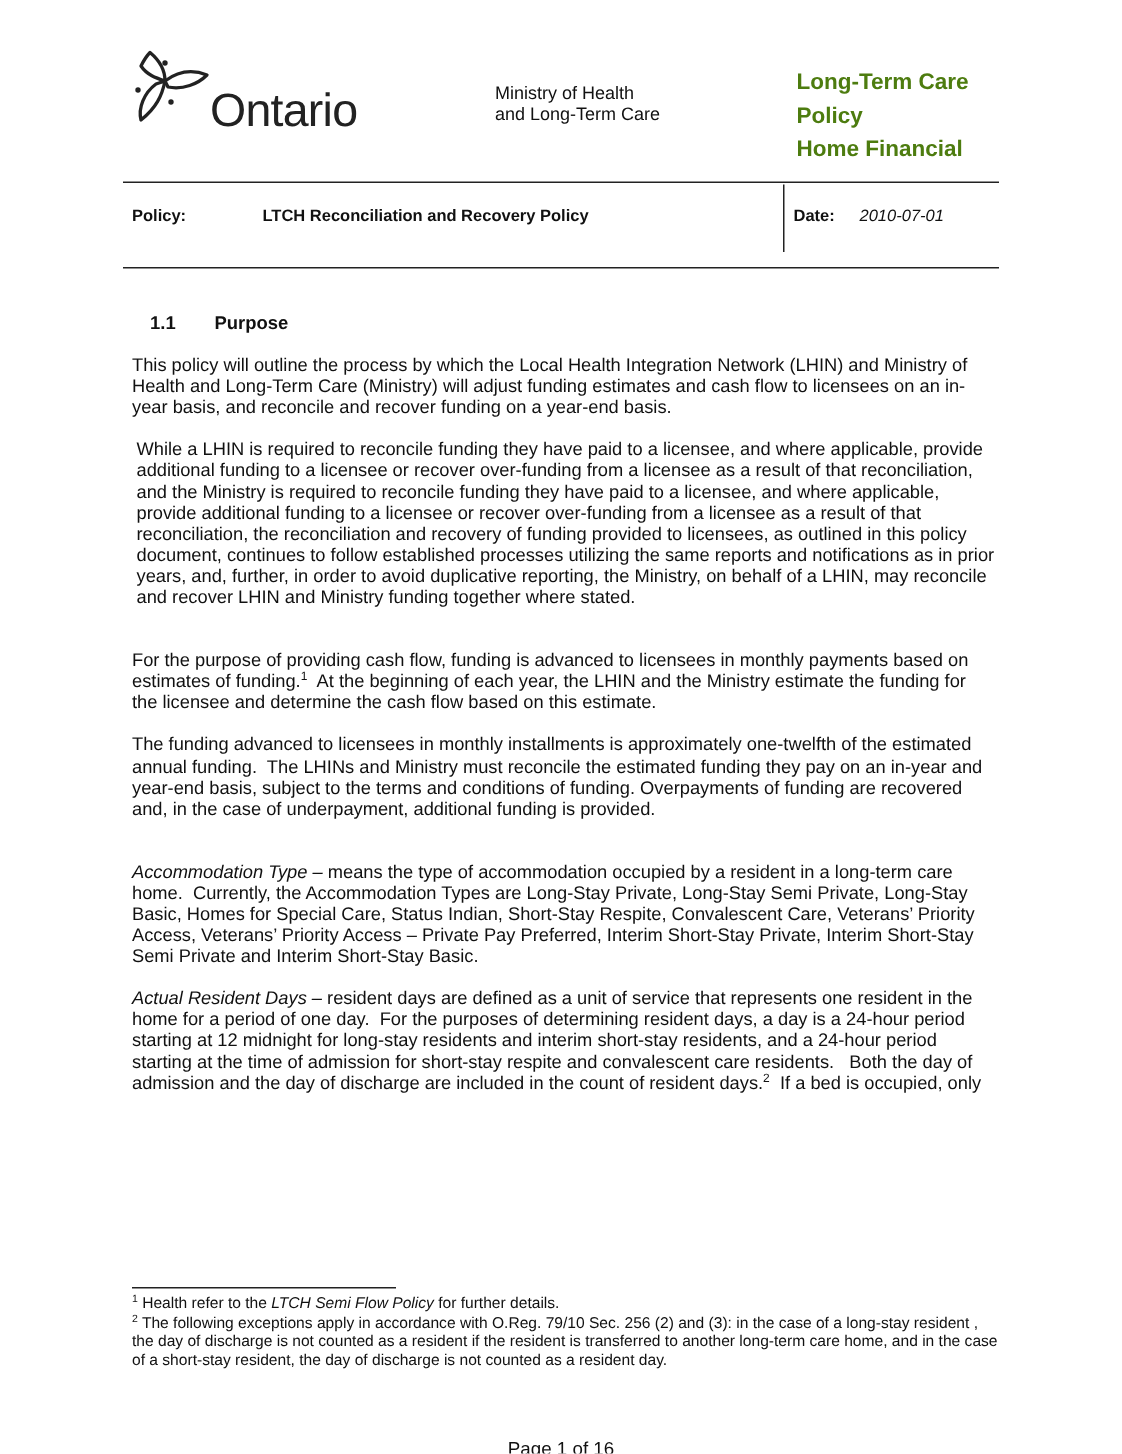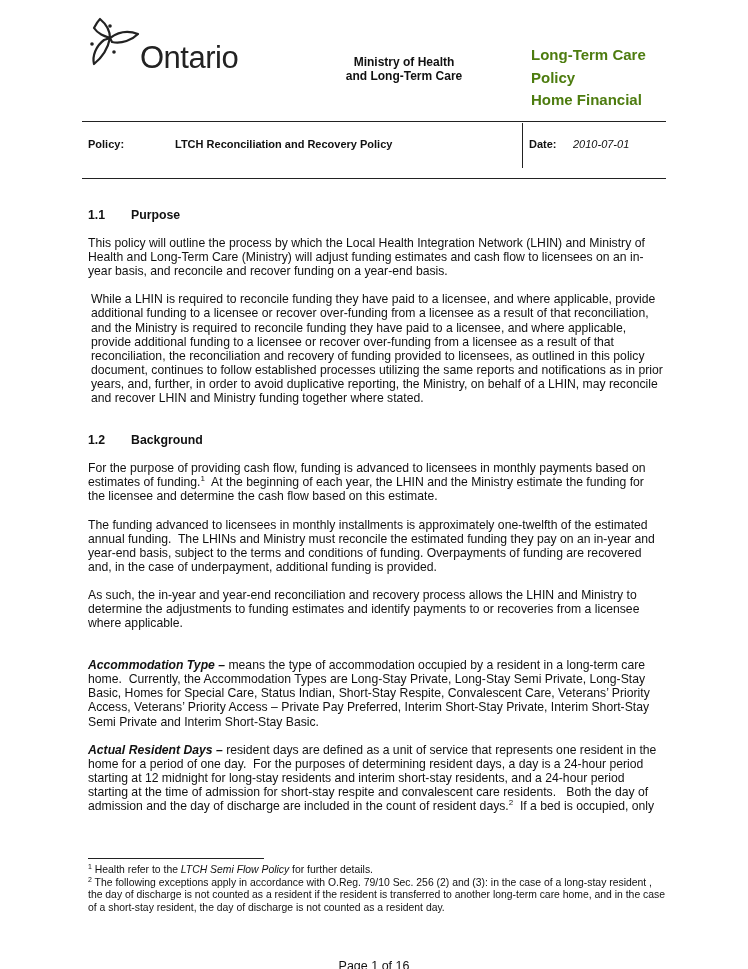--- a/index.html
+++ b/index.html
@@ -1,51 +1,51 @@
 <!DOCTYPE html>
 <html><head>
 <meta charset="utf-8">
 <style>
   html, body { margin: 0; padding: 0; background: #ffffff; }
   body {
     width: 748px; height: 969px; position: relative; overflow: hidden;
     font-family: "Liberation Sans", sans-serif; color: #111;
   }
-  .logo { position: absolute; left: 88px; top: 16px; width: 160px; height: 60px; text-align: right; }
+  .logo { position: absolute; left: 88px; top: 32px; width: 160px; height: 60px; text-align: right; }
   .logo svg { position: absolute; left: 0; top: 0; }
   .logo-text {
     position: absolute; left: 52px; top: 24px; font-size: 31px; color: #222;
     font-family: "Liberation Sans", sans-serif; letter-spacing: -0.5px;
   }
   .ministry {
-    position: absolute; left: 330px; top: 55px; width: 148px; text-align: center;
-    font-size: 12px; font-weight: bold; line-height: 14px; color: #111;
+    position: absolute; left: 330px; top: 55px; width: 148px; text-align: left;
+    font-size: 12px; font-weight: normal; line-height: 14px; color: #111;
   }
   .doc-title {
     position: absolute; left: 531px; top: 44px; font-size: 15px; font-weight: bold;
     line-height: 22.5px; color: #4d7c0f;
   }
   .rule { position: absolute; left: 82px; height: 1px; background: #222; }
   .rule1 { top: 121px; width: 584px; }
   .rule2 { top: 178px; width: 584px; }
   .vrule { position: absolute; left: 522px; top: 123px; width: 1px; height: 45px; background: #222; }
   .policy-row { position: absolute; top: 138px; font-size: 11px; font-weight: bold; }
   .policy-label { left: 88px; }
   .policy-name { left: 175px; text-align: center; }
   .date-label { left: 529px; }
   .date-value { left: 573px; font-weight: normal; font-style: italic; }
   .content {
     position: absolute; left: 88px; top: 208px; width: 575px;
     font-size: 12.2px; line-height: 14.1px;
   }
-  .sec-head { font-weight: bold; font-size: 12.3px; margin: 0 0 14px 0; }
+  .sec-head { font-weight: bold; font-size: 12.3px; margin: 0 0 14px 12px; }
   .sec-head .num { display: inline-block; width: 43px; }
   .para { margin: 0 0 14px 0; }
   .sp1 { height: 14px; }
-  .defterm { font-weight: bold; font-style: italic; }
+  .defterm { font-weight: normal; font-style: italic; }
   sup { font-size: 8px; line-height: 0; vertical-align: 5px; }
   .fn-rule { position: absolute; left: 88px; top: 858px; width: 176px; height: 1px; background: #222; }
   .footnotes {
     position: absolute; left: 88px; top: 864px; width: 580px;
     font-size: 10.4px; line-height: 12.5px;
   }
   .footnotes sup { font-size: 7px; vertical-align: 4px; }
   .page-num { position: absolute; left: 0; width: 748px; top: 915px; text-align: center; font-size: 12.5px; margin-top: 44px; }
   .first-indent { padding-left: 3px; }
 </style>
@@ -89,26 +89,22 @@
   <div>
     <div class="sec-head">
       <span class="num">1.1</span><span>Purpose</span>
     </div>
     <p class="para">This policy will outline the process by which the Local Health Integration Network (LHIN) and Ministry of Health and Long-Term Care (Ministry) will adjust funding estimates and cash flow to licensees on an in-year basis, and reconcile and recover funding on a year-end basis.</p>
     <p class="para first-indent">While a LHIN is required to reconcile funding they have paid to a licensee, and where applicable, provide additional funding to a licensee or recover over-funding from a licensee as a result of that reconciliation, and the Ministry is required to reconcile funding they have paid to a licensee, and where applicable, provide additional funding to a licensee or recover over-funding from a licensee as a result of that reconciliation, the reconciliation and recovery of funding provided to licensees, as outlined in this policy document, continues to follow established processes utilizing the same reports and notifications as in prior years, and, further, in order to avoid duplicative reporting, the Ministry, on behalf of a LHIN, may reconcile and recover LHIN and Ministry funding together where stated.</p>
   </div>
   <div class="sp1"></div>
 
   <div>
-    <div class="sec-head">
-      <span class="num">1.2</span><span>Background</span>
-    </div>
     <p class="para"><span>For the purpose of providing cash flow, funding is advanced to licensees in monthly payments based on estimates of funding.</span><sup>1</sup><span style="white-space:pre-wrap">  At the beginning of each year, the LHIN and the Ministry estimate the funding for the licensee and determine the cash flow based on this estimate.</span></p>
     <p class="para" style="white-space:pre-wrap">The funding advanced to licensees in monthly installments is approximately one-twelfth of the estimated annual funding.  The LHINs and Ministry must reconcile the estimated funding they pay on an in-year and year-end basis, subject to the terms and conditions of funding. Overpayments of funding are recovered and, in the case of underpayment, additional funding is provided.</p>
-    <p class="para">As such, the in-year and year-end reconciliation and recovery process allows the LHIN and Ministry to determine the adjustments to funding estimates and identify payments to or recoveries from a licensee where applicable.</p>
   </div>
   <div class="sp1"></div>
 
   <div>
     <p class="para" style="white-space:pre-wrap"><span class="defterm">Accommodation Type –</span><span> means the type of accommodation occupied by a resident in a long-term care home.  Currently, the Accommodation Types are Long-Stay Private, Long-Stay Semi Private, Long-Stay Basic, Homes for Special Care, Status Indian, Short-Stay Respite, Convalescent Care, Veterans’ Priority Access, Veterans’ Priority Access – Private Pay Preferred, Interim Short-Stay Private, Interim Short-Stay Semi Private and Interim Short-Stay Basic.</span></p>
     <p class="para" style="white-space:pre-wrap"><span class="defterm">Actual Resident Days –</span><span> resident days are defined as a unit of service that represents one resident in the home for a period of one day.  For the purposes of determining resident days, a day is a 24-hour period starting at 12 midnight for long-stay residents and interim short-stay residents, and a 24-hour period starting at the time of admission for short-stay respite and convalescent care residents.   Both the day of admission and the day of discharge are included in the count of resident days.</span><sup>2</sup><span>  If a bed is occupied, only</span></p>
   </div>
 </div>
 
 <div class="fn-rule"></div>

